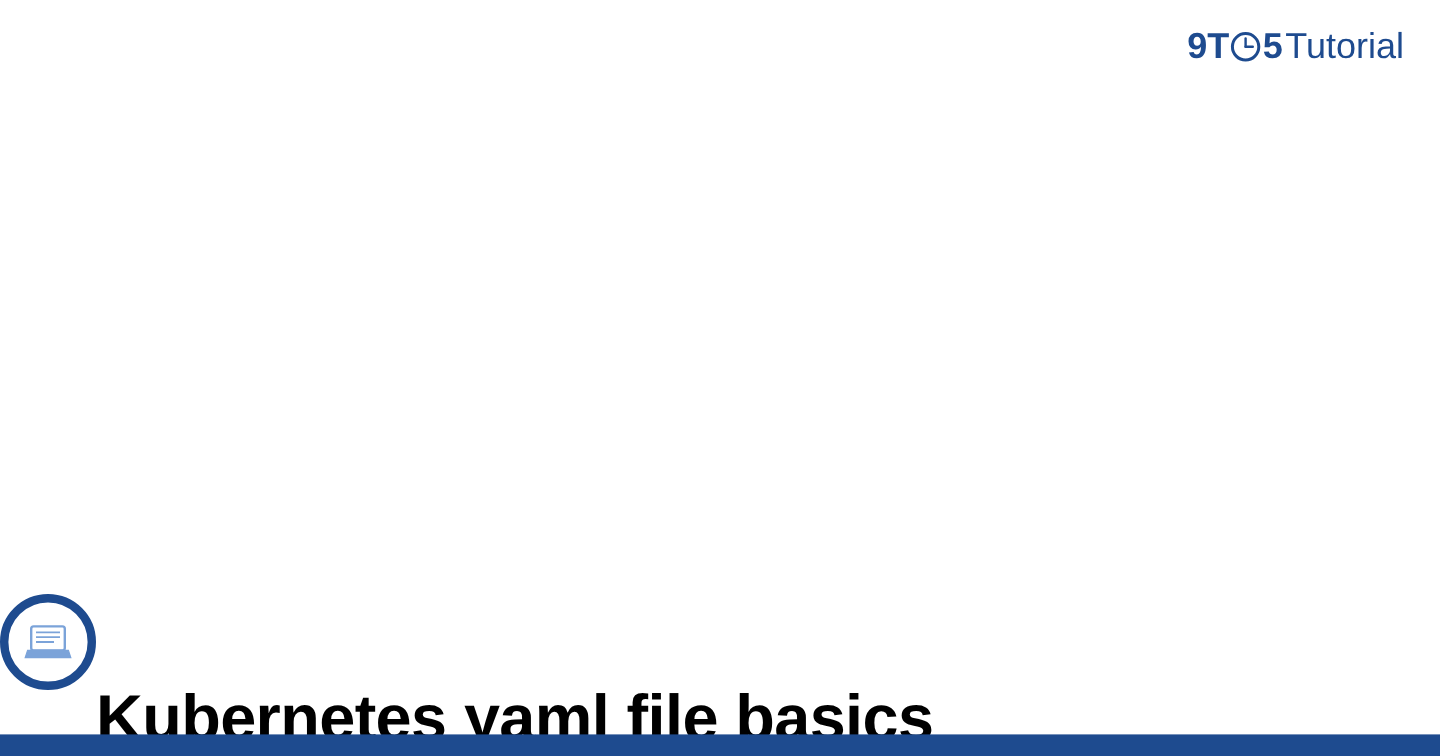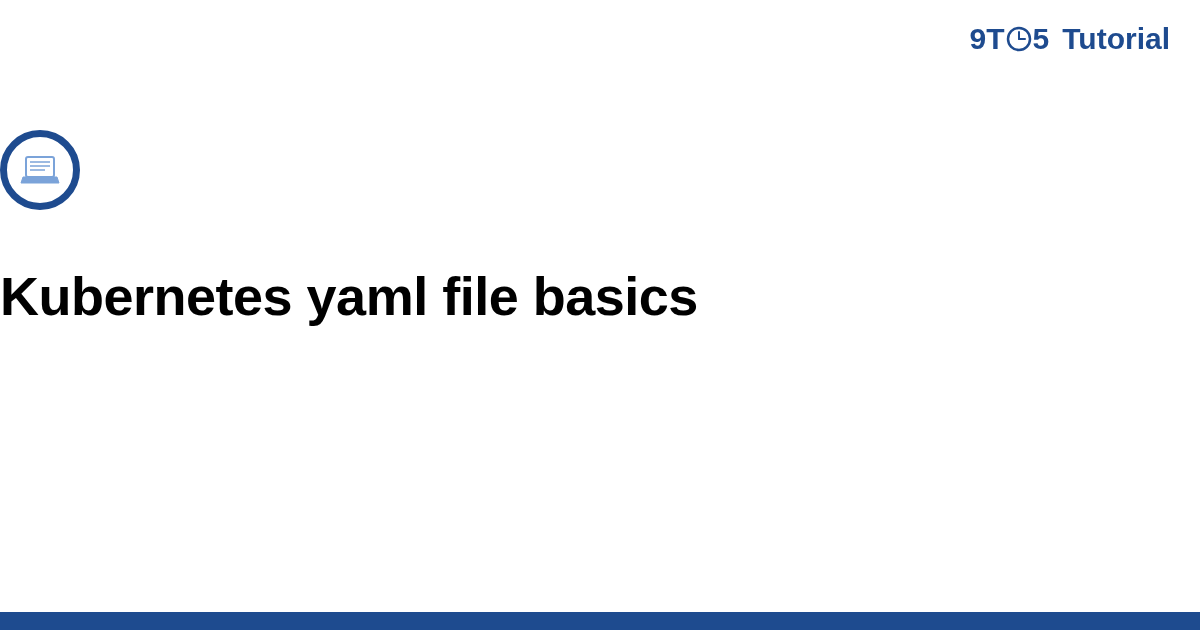--- a/index.html
+++ b/index.html
@@ -34,32 +34,32 @@
     .logo .clock-icon {
       display: inline-flex;
       align-items: center;
       justify-content: center;
       margin: 0 1px;
     }
     .logo .five {
       font-weight: 600;
     }
     .logo .tutorial {
-      font-weight: 700;
-      margin-left: 13px;
+      font-weight: 400;
+      margin-left: 2px;
     }
     .content {
       position: absolute;
       top: 0;
       left: 0;
       width: 100%;
       height: 100%;
       display: flex;
-      flex-direction: column;
-      align-items: flex-start;
+      flex-direction: row;
+      align-items: flex-end;
       justify-content: flex-start;
       padding-top: 130px;
     }
     .center-icon {
       width: 80px;
       height: 80px;
       border-radius: 50%;
       border: 7px solid #1e4b8f;
       background: #ffffff;
       display: flex;

